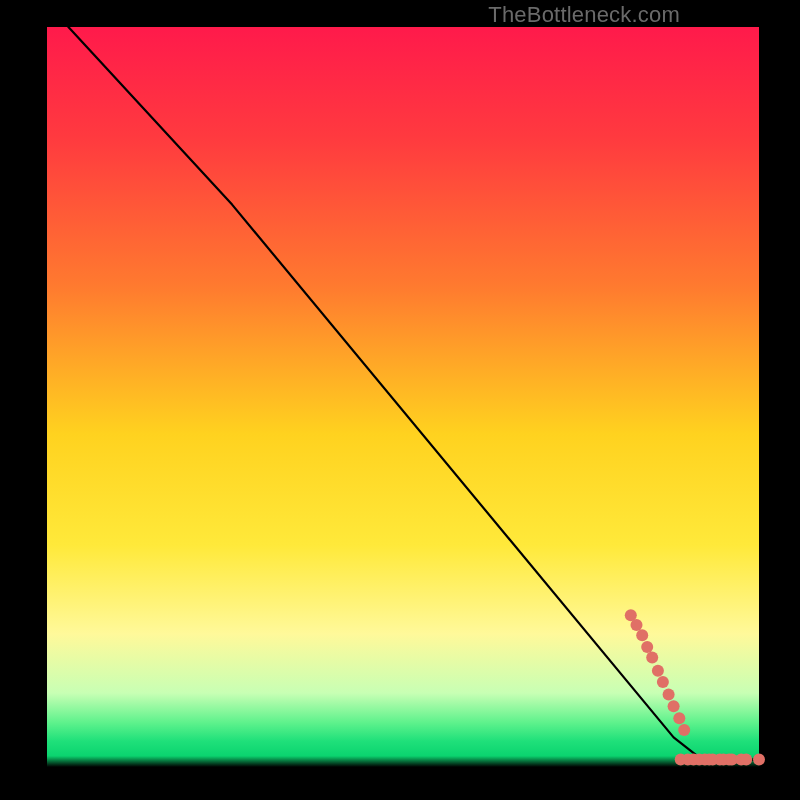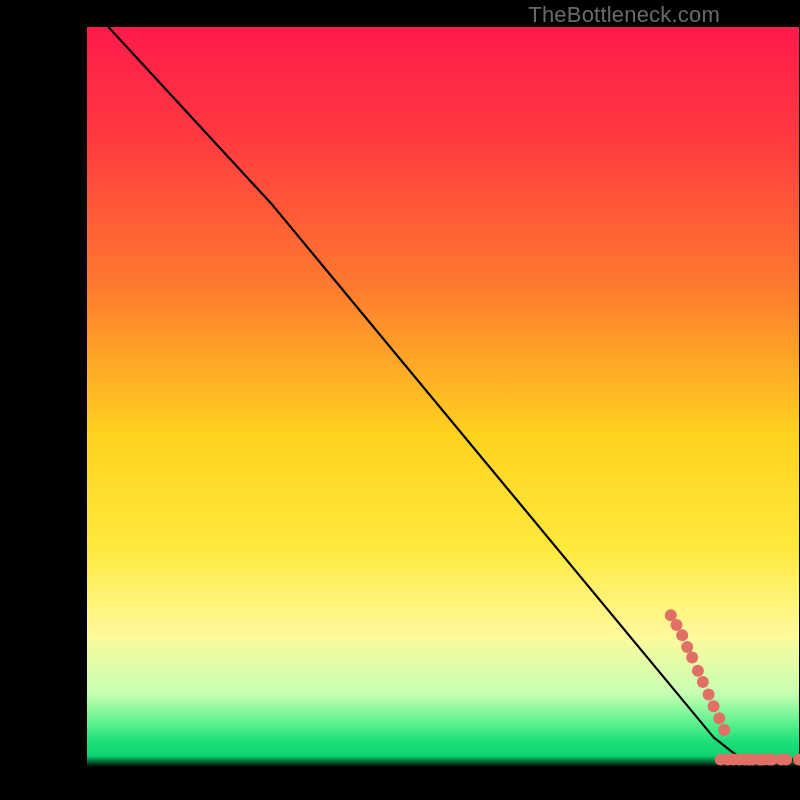--- a/index.html
+++ b/index.html
@@ -8,21 +8,20 @@
     width: 800px;
     height: 800px;
     background: #000;
     font-family: Arial, Helvetica, sans-serif;
   }
   .frame {
     position: relative;
     width: 688px;
     height: 800px;
     background: #000;
-    padding-left: 40px;
   }
   .watermark {
     position: absolute;
     top: 2px;
     right: 8px;
     color: #6a6a6a;
     font-size: 22px;
     font-weight: 500;
     letter-spacing: 0.2px;
     z-index: 10;

